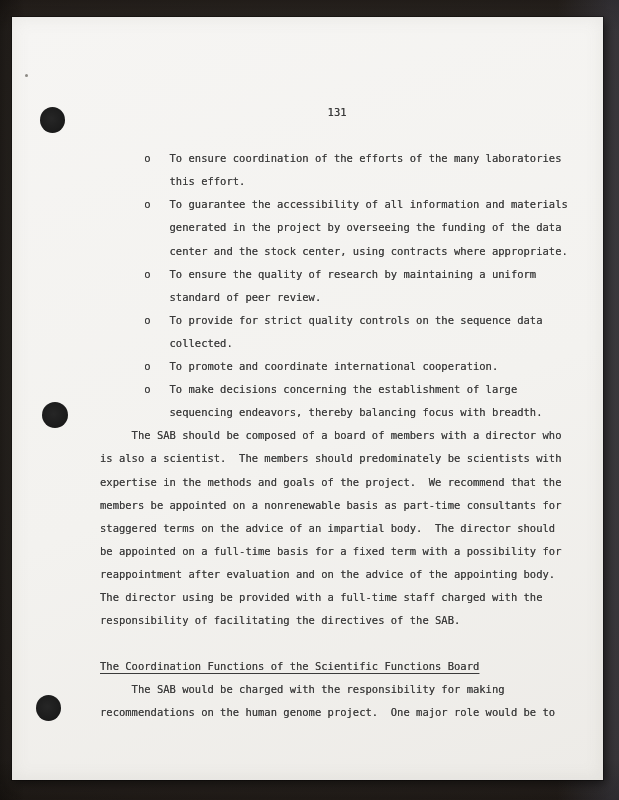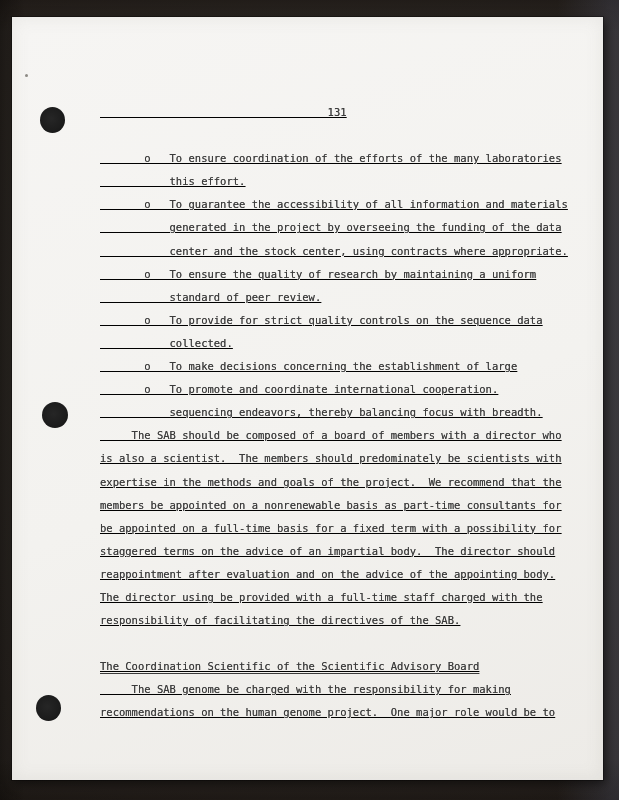--- a/index.html
+++ b/index.html
@@ -44,21 +44,20 @@
   .speck{
     position:absolute;
     left:13px; top:57px;
     width:3px;height:3px;border-radius:50%;
     background:#8d8a84;
   }
   .text-lines{
     position:absolute;
     left:88px; top:84px;  
     width:480px;
-    text-decoration:underline;
   }
   .line{
     height:23.1px;
     line-height:23.1px;
     font-size:10.5px;
     letter-spacing:0px;
     white-space:pre;
     color:var(--ink);
     text-shadow:0 0 0.5px rgba(59,59,59,0.75);
   }
@@ -83,30 +82,30 @@
       <div class="line"></div>
       <div class="line">       o   To ensure coordination of the efforts of the many laboratories</div>
       <div class="line">           this effort.</div>
       <div class="line">       o   To guarantee the accessibility of all information and materials</div>
       <div class="line">           generated in the project by overseeing the funding of the data</div>
       <div class="line">           center and the stock center, using contracts where appropriate.</div>
       <div class="line">       o   To ensure the quality of research by maintaining a uniform</div>
       <div class="line">           standard of peer review.</div>
       <div class="line">       o   To provide for strict quality controls on the sequence data</div>
       <div class="line">           collected.</div>
+      <div class="line">       o   To promote and coordinate international cooperation.</div>
       <div class="line">       o   To make decisions concerning the establishment of large</div>
-      <div class="line">       o   To promote and coordinate international cooperation.</div>
       <div class="line">           sequencing endeavors, thereby balancing focus with breadth.</div>
       <div class="line">     The SAB should be composed of a board of members with a director who</div>
       <div class="line">is also a scientist.  The members should predominately be scientists with</div>
       <div class="line">expertise in the methods and goals of the project.  We recommend that the</div>
       <div class="line">members be appointed on a nonrenewable basis as part-time consultants for</div>
+      <div class="line">staggered terms on the advice of an impartial body.  The director should</div>
       <div class="line">be appointed on a full-time basis for a fixed term with a possibility for</div>
-      <div class="line">staggered terms on the advice of an impartial body.  The director should</div>
       <div class="line">reappointment after evaluation and on the advice of the appointing body.</div>
       <div class="line">The director using be provided with a full-time staff charged with the</div>
       <div class="line">responsibility of facilitating the directives of the SAB.</div>
       <div class="line"></div>
-      <div class="line underline">The Coordination Scientific of the Scientific Advisory Board</div>
-      <div class="line">     The SAB genome be charged with the responsibility for making</div>
+      <div class="line underline">The Coordination Functions of the Scientific Functions Board</div>
+      <div class="line">     The SAB would be charged with the responsibility for making</div>
       <div class="line">recommendations on the human genome project.  One major role would be to</div>
     </div>
 </div>
 
 </body></html>

